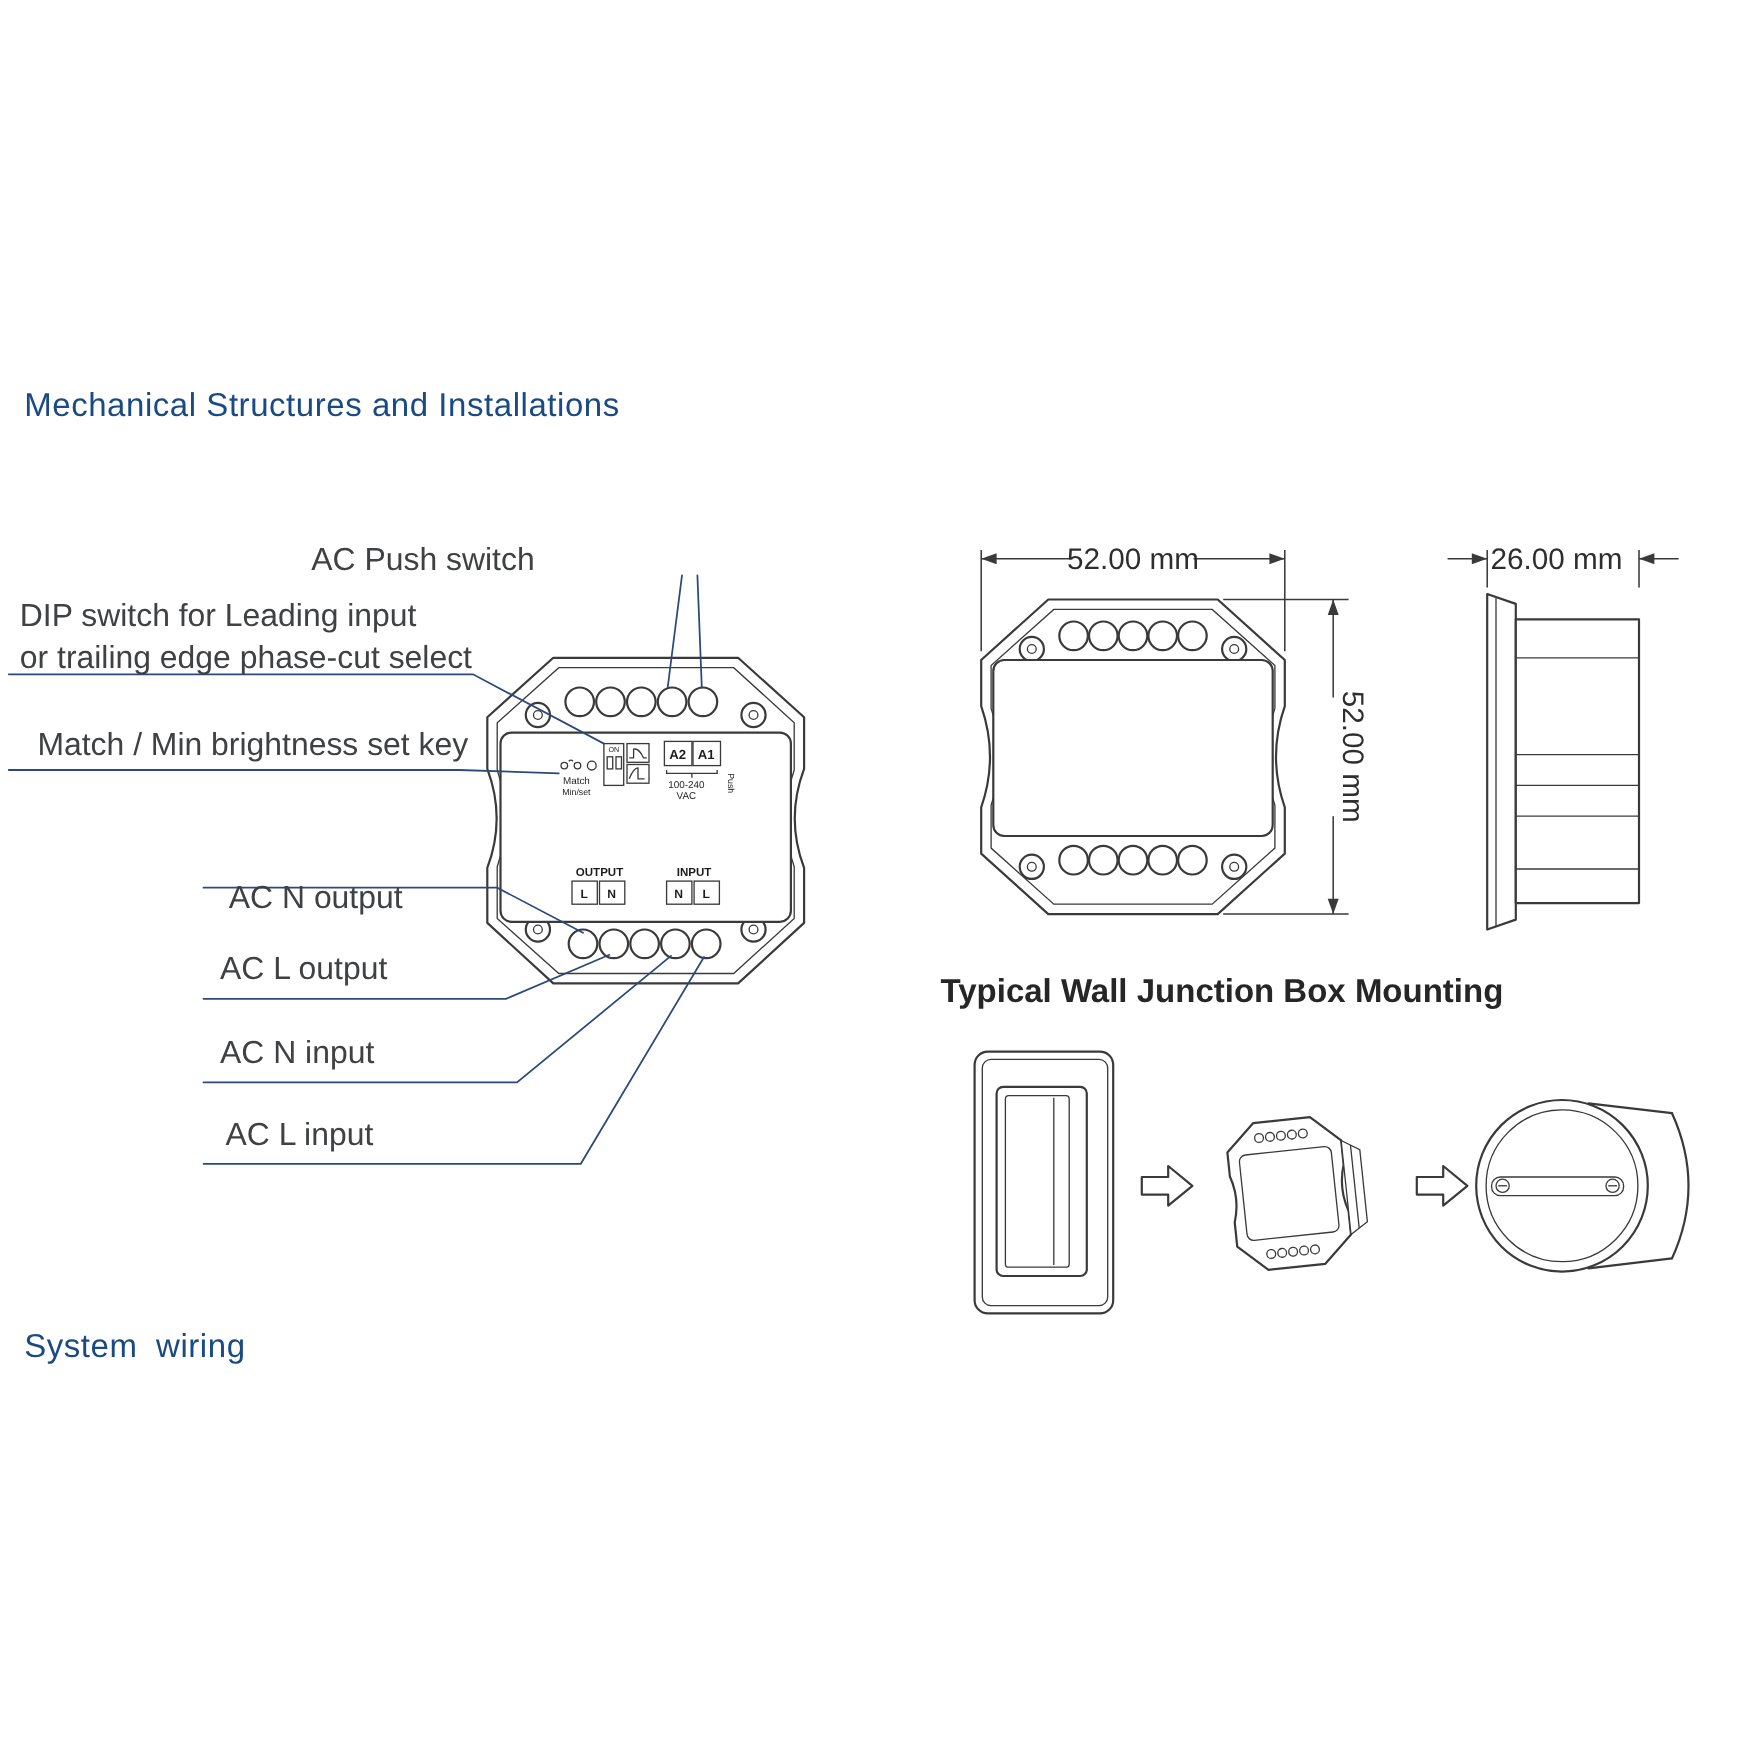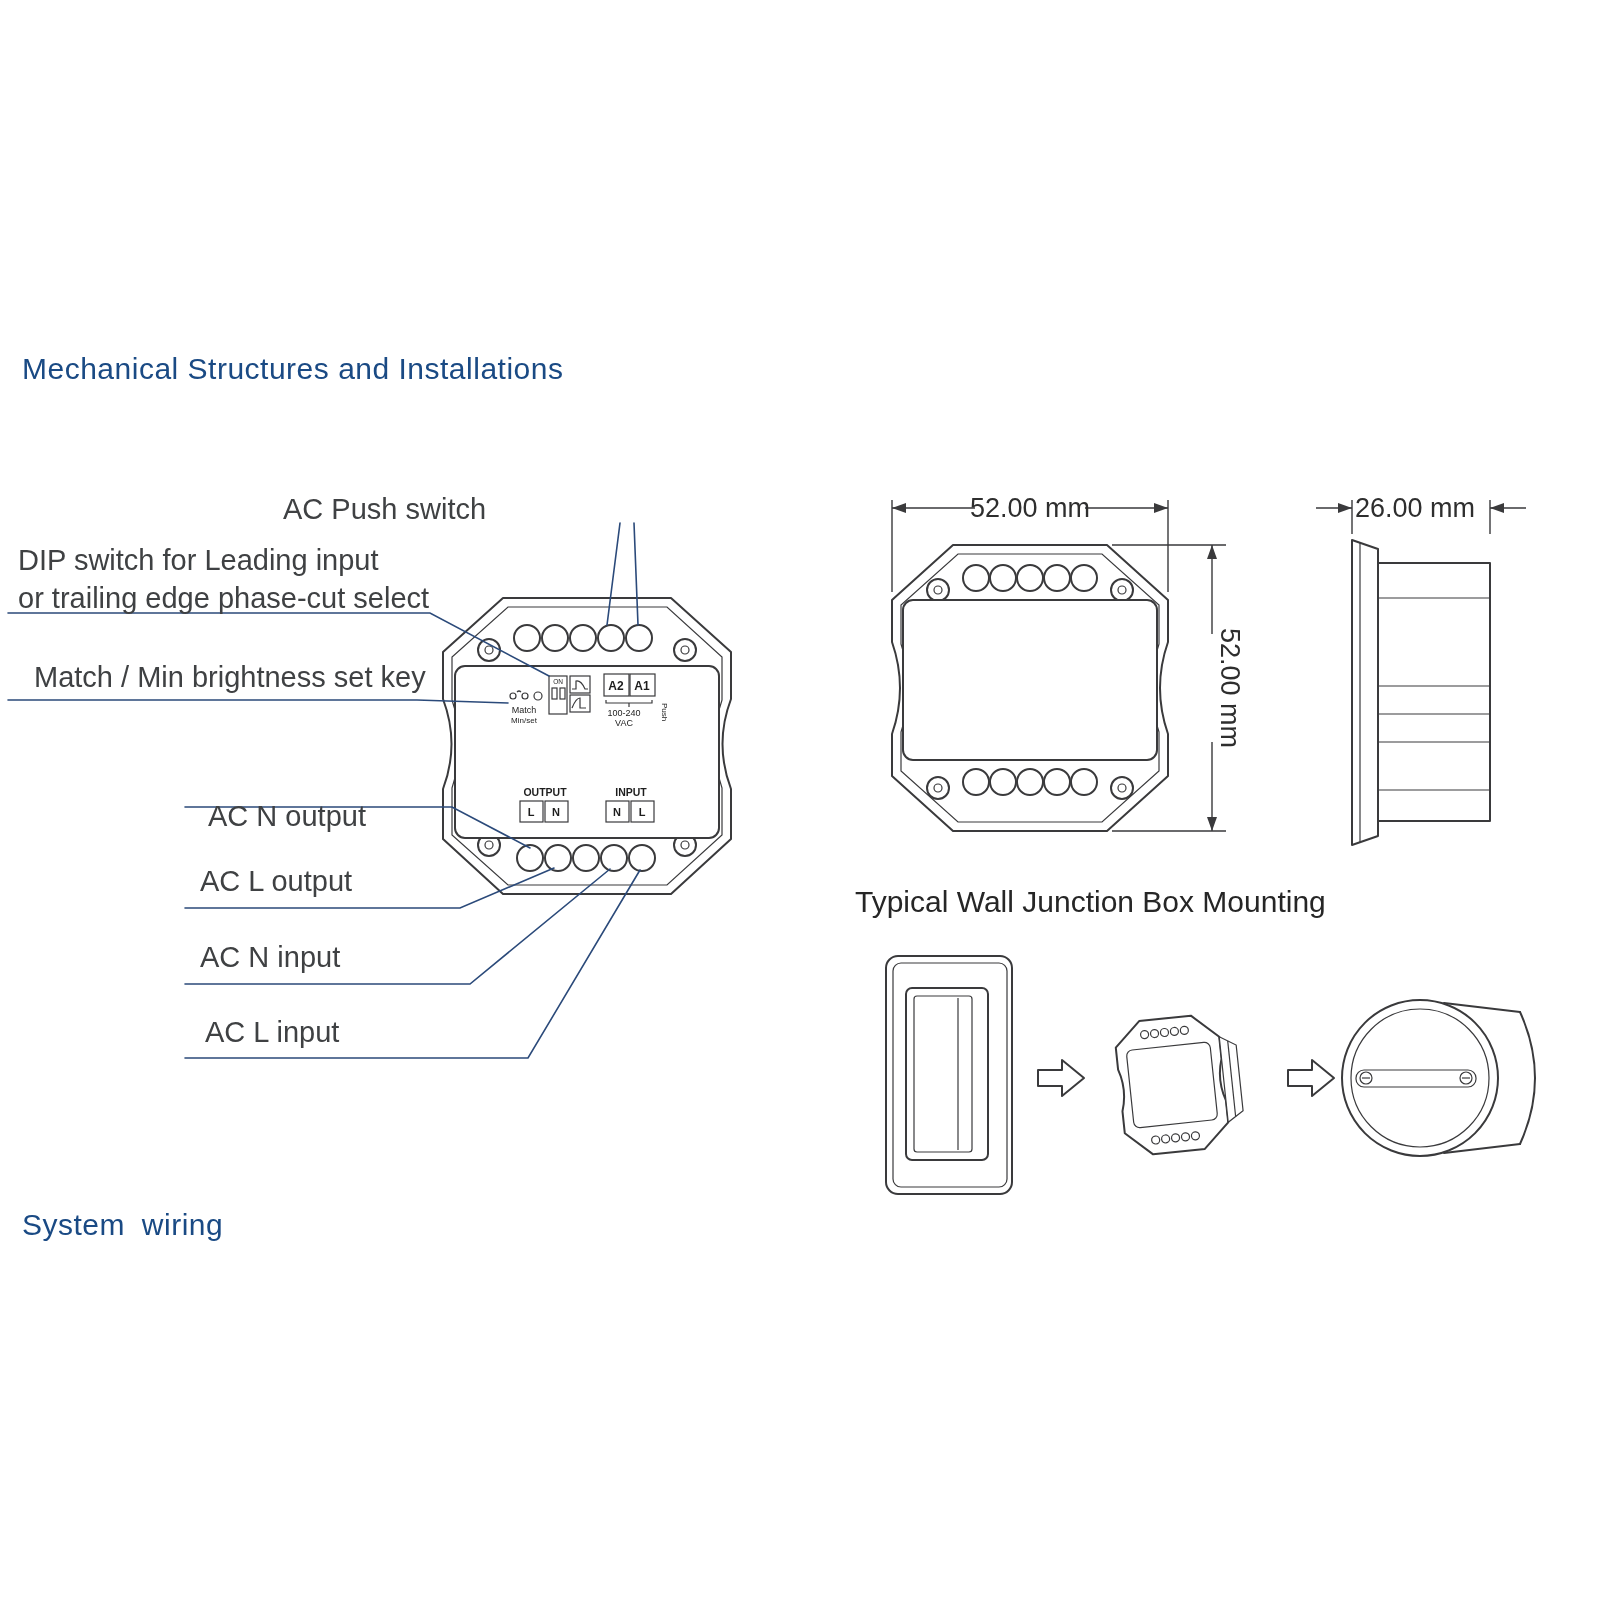--- a/index.html
+++ b/index.html
@@ -21,21 +21,21 @@
   .callout-label{
     color:#3f4143;
     font-size:29px;
     font-weight:400;
     line-height:38px;
     white-space:nowrap;
   }
   .mount-title{
     color:#262626;
     font-size:30px;
-    font-weight:400;
+    font-weight:700;
     white-space:nowrap;
   }
   svg{position:absolute;left:0;top:0;}
   .ln{stroke:#3a3a3c;stroke-width:2;fill:none;stroke-linejoin:round;stroke-linecap:round;}
   .lnw{stroke:#3a3a3c;stroke-width:2;fill:#ffffff;stroke-linejoin:round;}
   .thin{stroke:#3a3a3c;stroke-width:1.2;fill:none;}
   .thinw{stroke:#3a3a3c;stroke-width:1.2;fill:#ffffff;}
   .callout{stroke:#2b4a7a;stroke-width:1.6;fill:none;stroke-linecap:round;}
   .dim{stroke:#3a3a3c;stroke-width:1.4;fill:none;}
   .dimfill{fill:#3a3a3c;stroke:none;}

